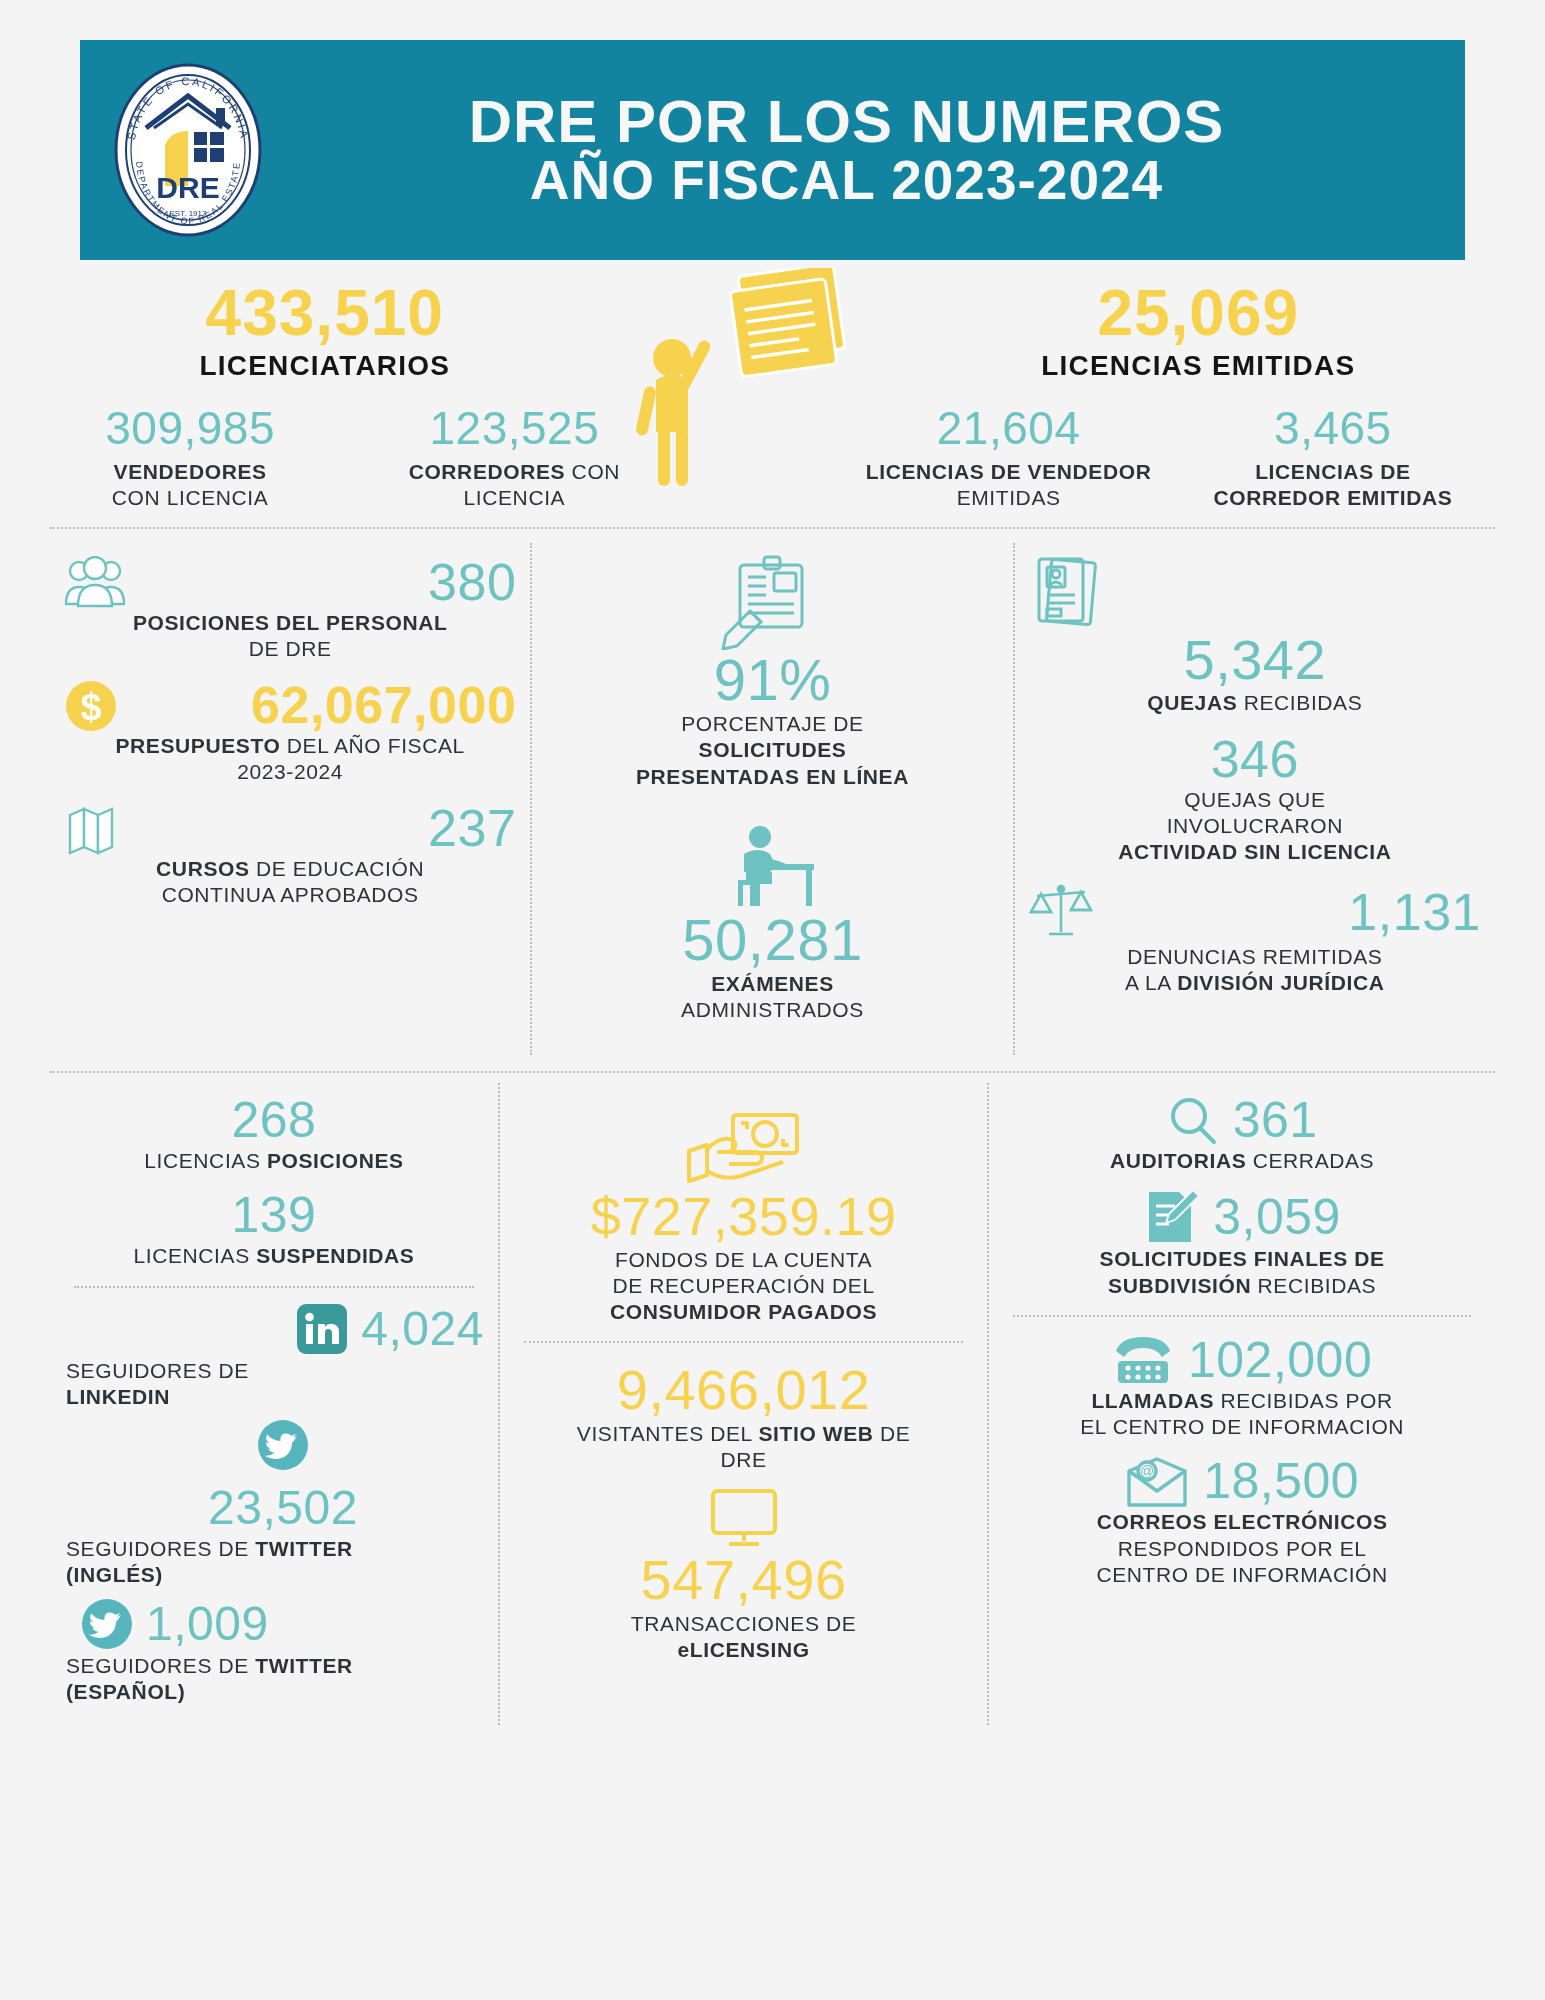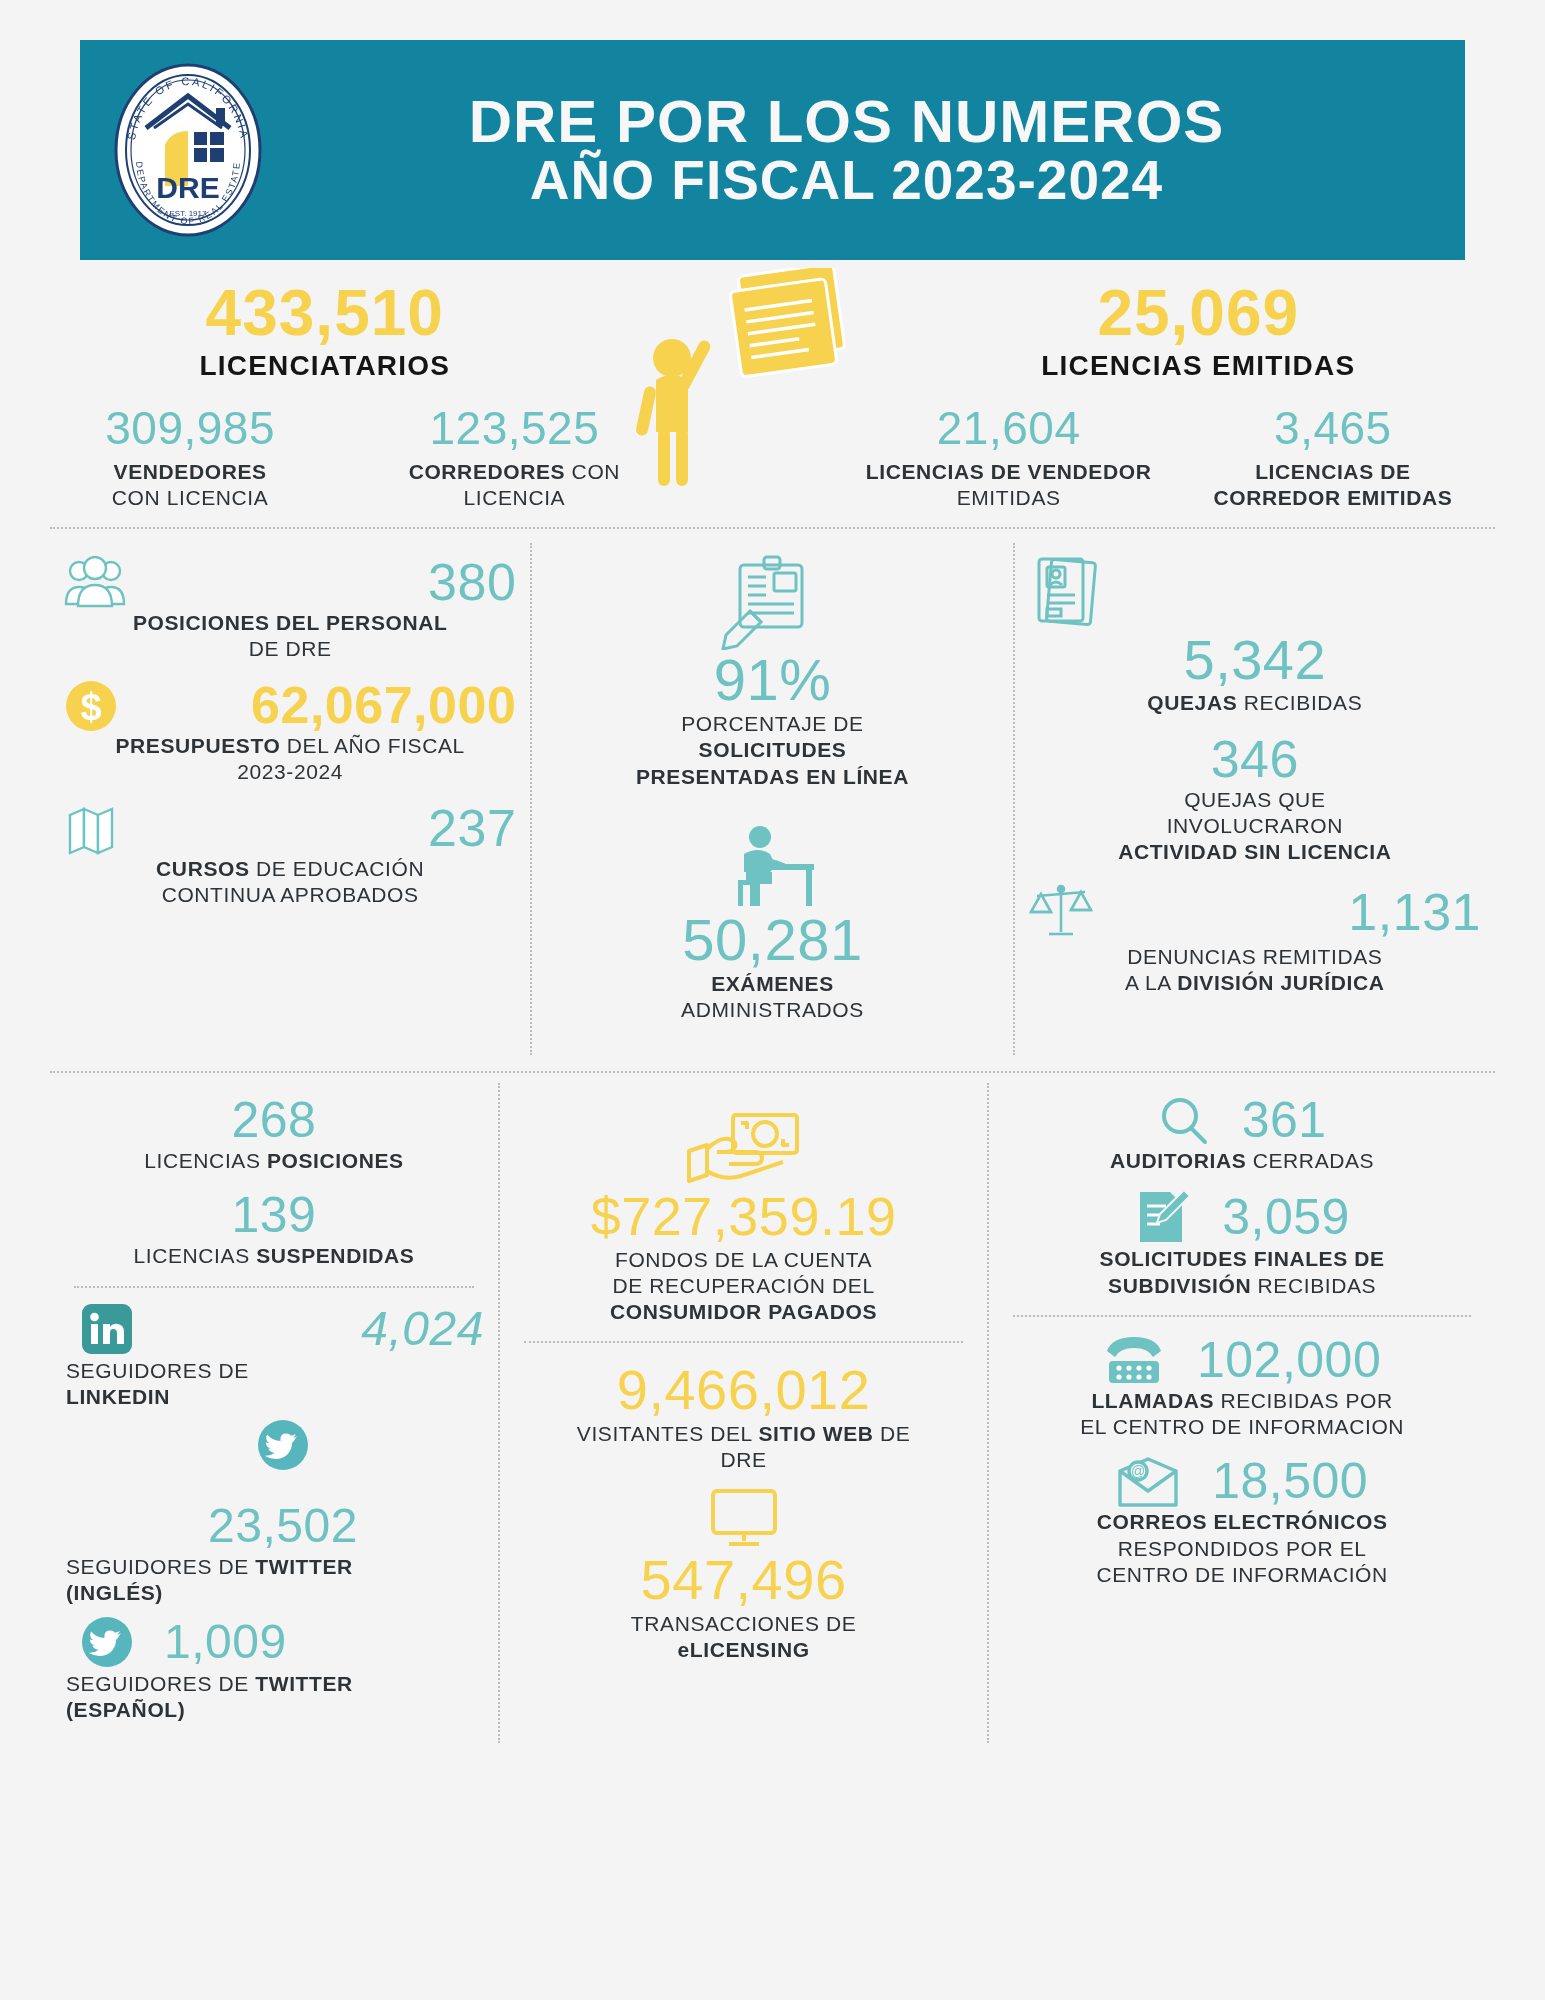--- a/index.html
+++ b/index.html
@@ -65,21 +65,21 @@
   
   .bottom { display: flex; margin: 0 50px; padding-top: 10px; }
   .b-col { flex: 1; padding: 10px 14px; }
   .b-col.c1 { flex: 0 0 31%; }
   .b-col.c2 { flex: 0 0 34%; border-left: 2px dotted #b9bcbd; border-right: 2px dotted #b9bcbd; }
   .b-col.c3 { flex: 1; }
   .b-stat { text-align: center; margin-bottom: 14px; }
   .b-num { font-size: 50px; color: #6ec2c2; line-height: 1.1; letter-spacing: .5px; }
   .b-num.y { color: #f7d24f; font-weight: normal; font-size: 54px; }
   .inline-div { border-top: 2px dotted #b9bcbd; margin: 16px 10px; }
-  .soc-row { display: flex; align-items: center; justify-content: center; gap: 32px; }
+  .soc-row { display: flex; align-items: center; justify-content: center; gap: 14px; }
   .soc-num { font-size: 48px; color: #6ec2c2; letter-spacing: .5px; line-height: 1; }
   .soc-lbl { text-align: left; margin-top: 4px; padding-left: 2px; }
   .soc-block { margin-bottom: 10px; }
 </style>
 </head>
 <body>
 
 <div class="header">
   <div class="seal">
     <svg width="160" height="185" viewBox="0 0 160 185">
@@ -338,21 +338,21 @@
       <div class="lbl">LICENCIAS <b>POSICIONES</b></div>
     </div>
     <div class="b-stat">
       <div class="b-num">139</div>
       <div class="lbl">LICENCIAS <b>SUSPENDIDAS</b></div>
     </div>
 
     <div class="inline-div"></div>
 
     <div class="soc-block">
-      <div class="soc-row" style="justify-content:space-between;padding-left:18px;font-style:italic;">
+      <div class="soc-row" style="justify-content:flex-end;padding-left:18px;">
         <span class="icon-box">
           <svg width="50" height="50" viewBox="0 0 50 50">
             <rect x="0" y="0" width="50" height="50" rx="9" fill="#3a9a9a"></rect>
             <rect x="9" y="20" width="7" height="20" fill="#ffffff"></rect>
             <circle cx="12.5" cy="13" r="4.3" fill="#ffffff"></circle>
             <path d="M21 20 h7 v3 q3 -4 8 -3 q6 1 6 8 v12 h-7 v-11 q0 -4 -4 -4 q-3 0 -3 4 v11 h-7 z" fill="#ffffff"></path>
           </svg>
         </span>
         <span class="soc-num">4,024</span>
       </div>

